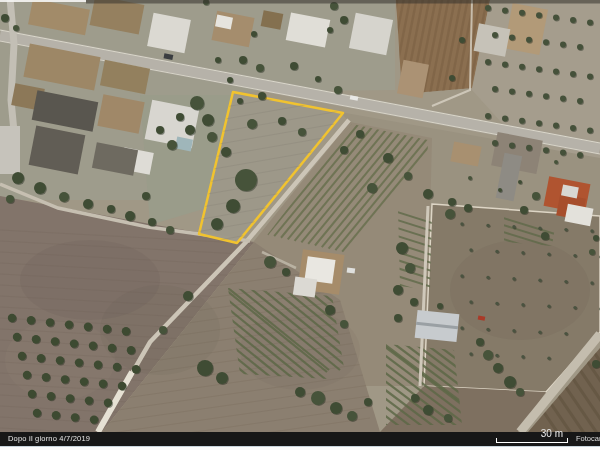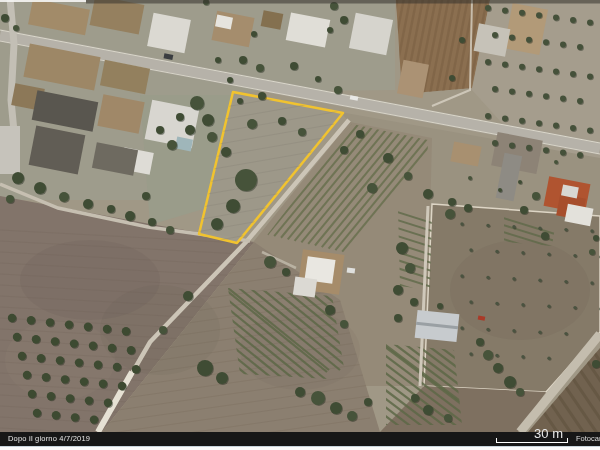--- a/index.html
+++ b/index.html
@@ -16,21 +16,21 @@
     font-size:7.5px;line-height:14px;
   }
   .date-label{position:absolute;left:8px;top:0;letter-spacing:.2px;}
   .scale-wrap{position:absolute;right:32px;bottom:2px;width:72px;height:11px;}
   .scale-line{
     position:absolute;left:0;right:0;bottom:1px;height:4px;
     border-left:1px solid var(--scale-line,#fff);
     border-right:1px solid var(--scale-line,#fff);
     border-bottom:1px solid var(--scale-line,#fff);
   }
-  .scale-label{position:absolute;right:5px;top:-3px;font-size:13px;line-height:8px;}
+  .scale-label{position:absolute;right:5px;top:-3px;font-size:10px;line-height:8px;}
   .watermark{
     position:absolute;left:576px;top:0;width:24px;overflow:hidden;
     white-space:nowrap;font-size:7.5px;color:#dcdcdc;
   }
   .bottom-strip{
     position:absolute;left:0;top:446px;width:600px;height:4px;
     background:#fbfbfb;border-top:1px solid #c8d4dc;
   }
 </style>
 </head>

